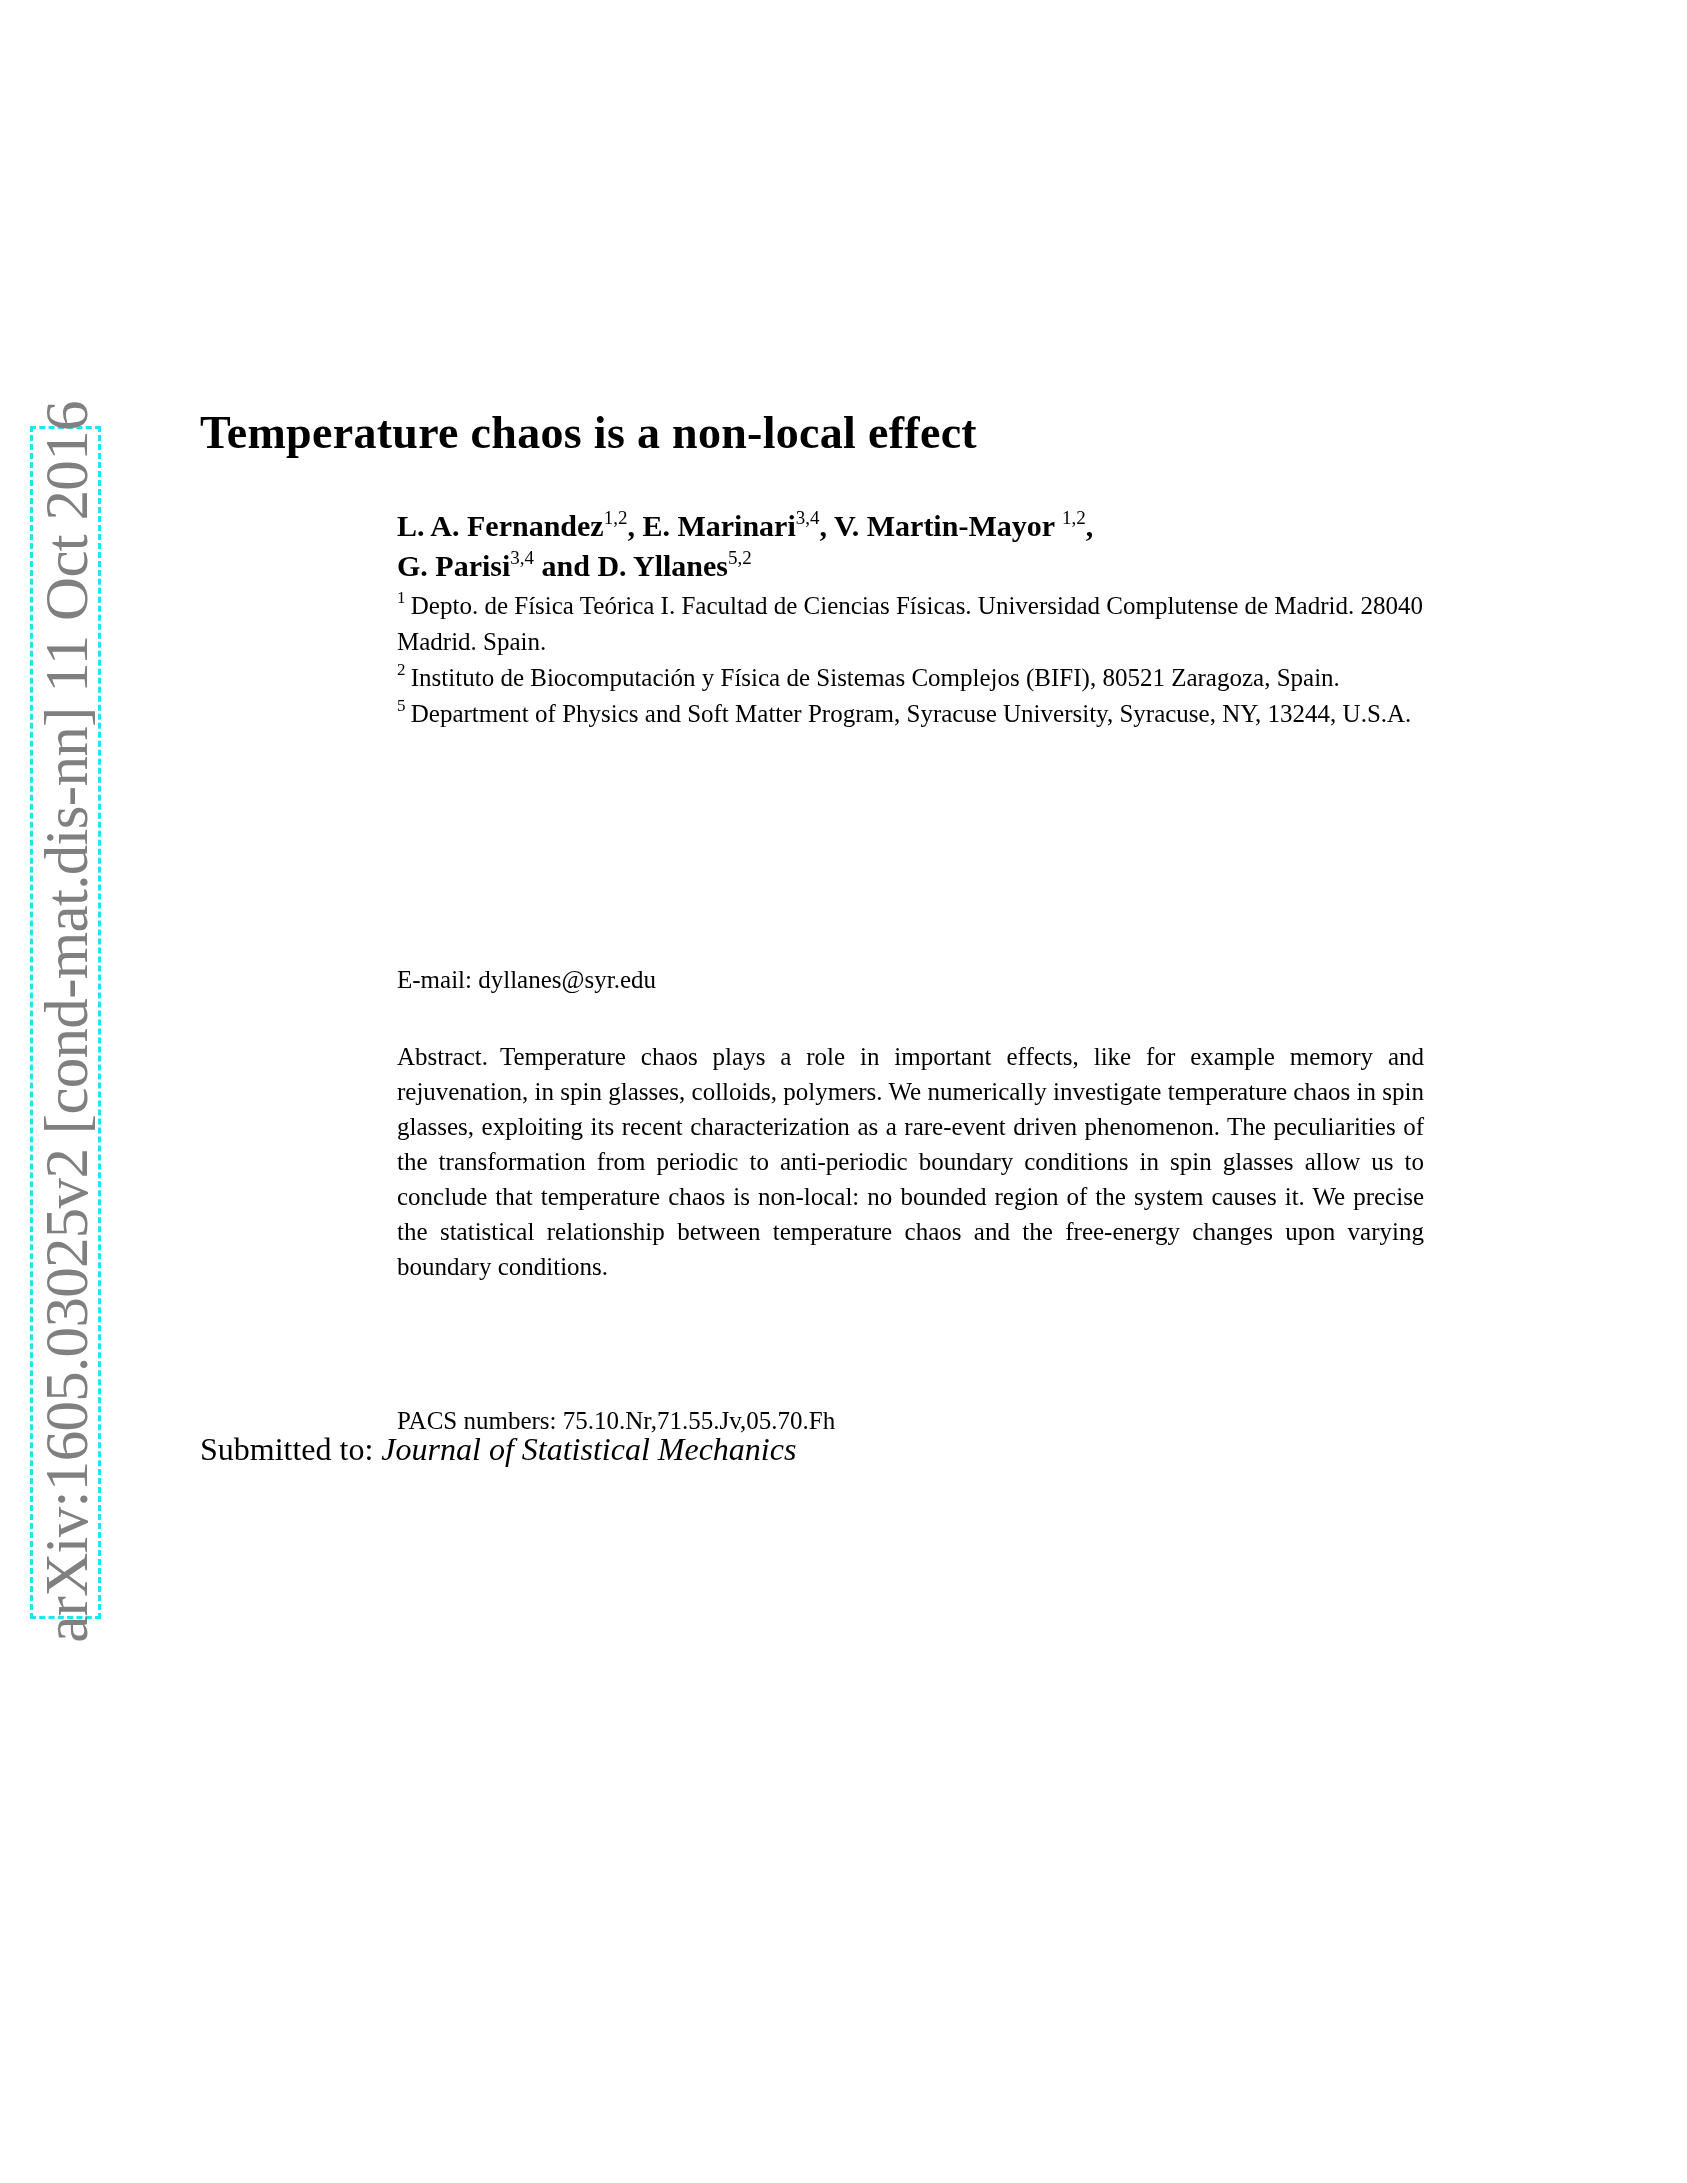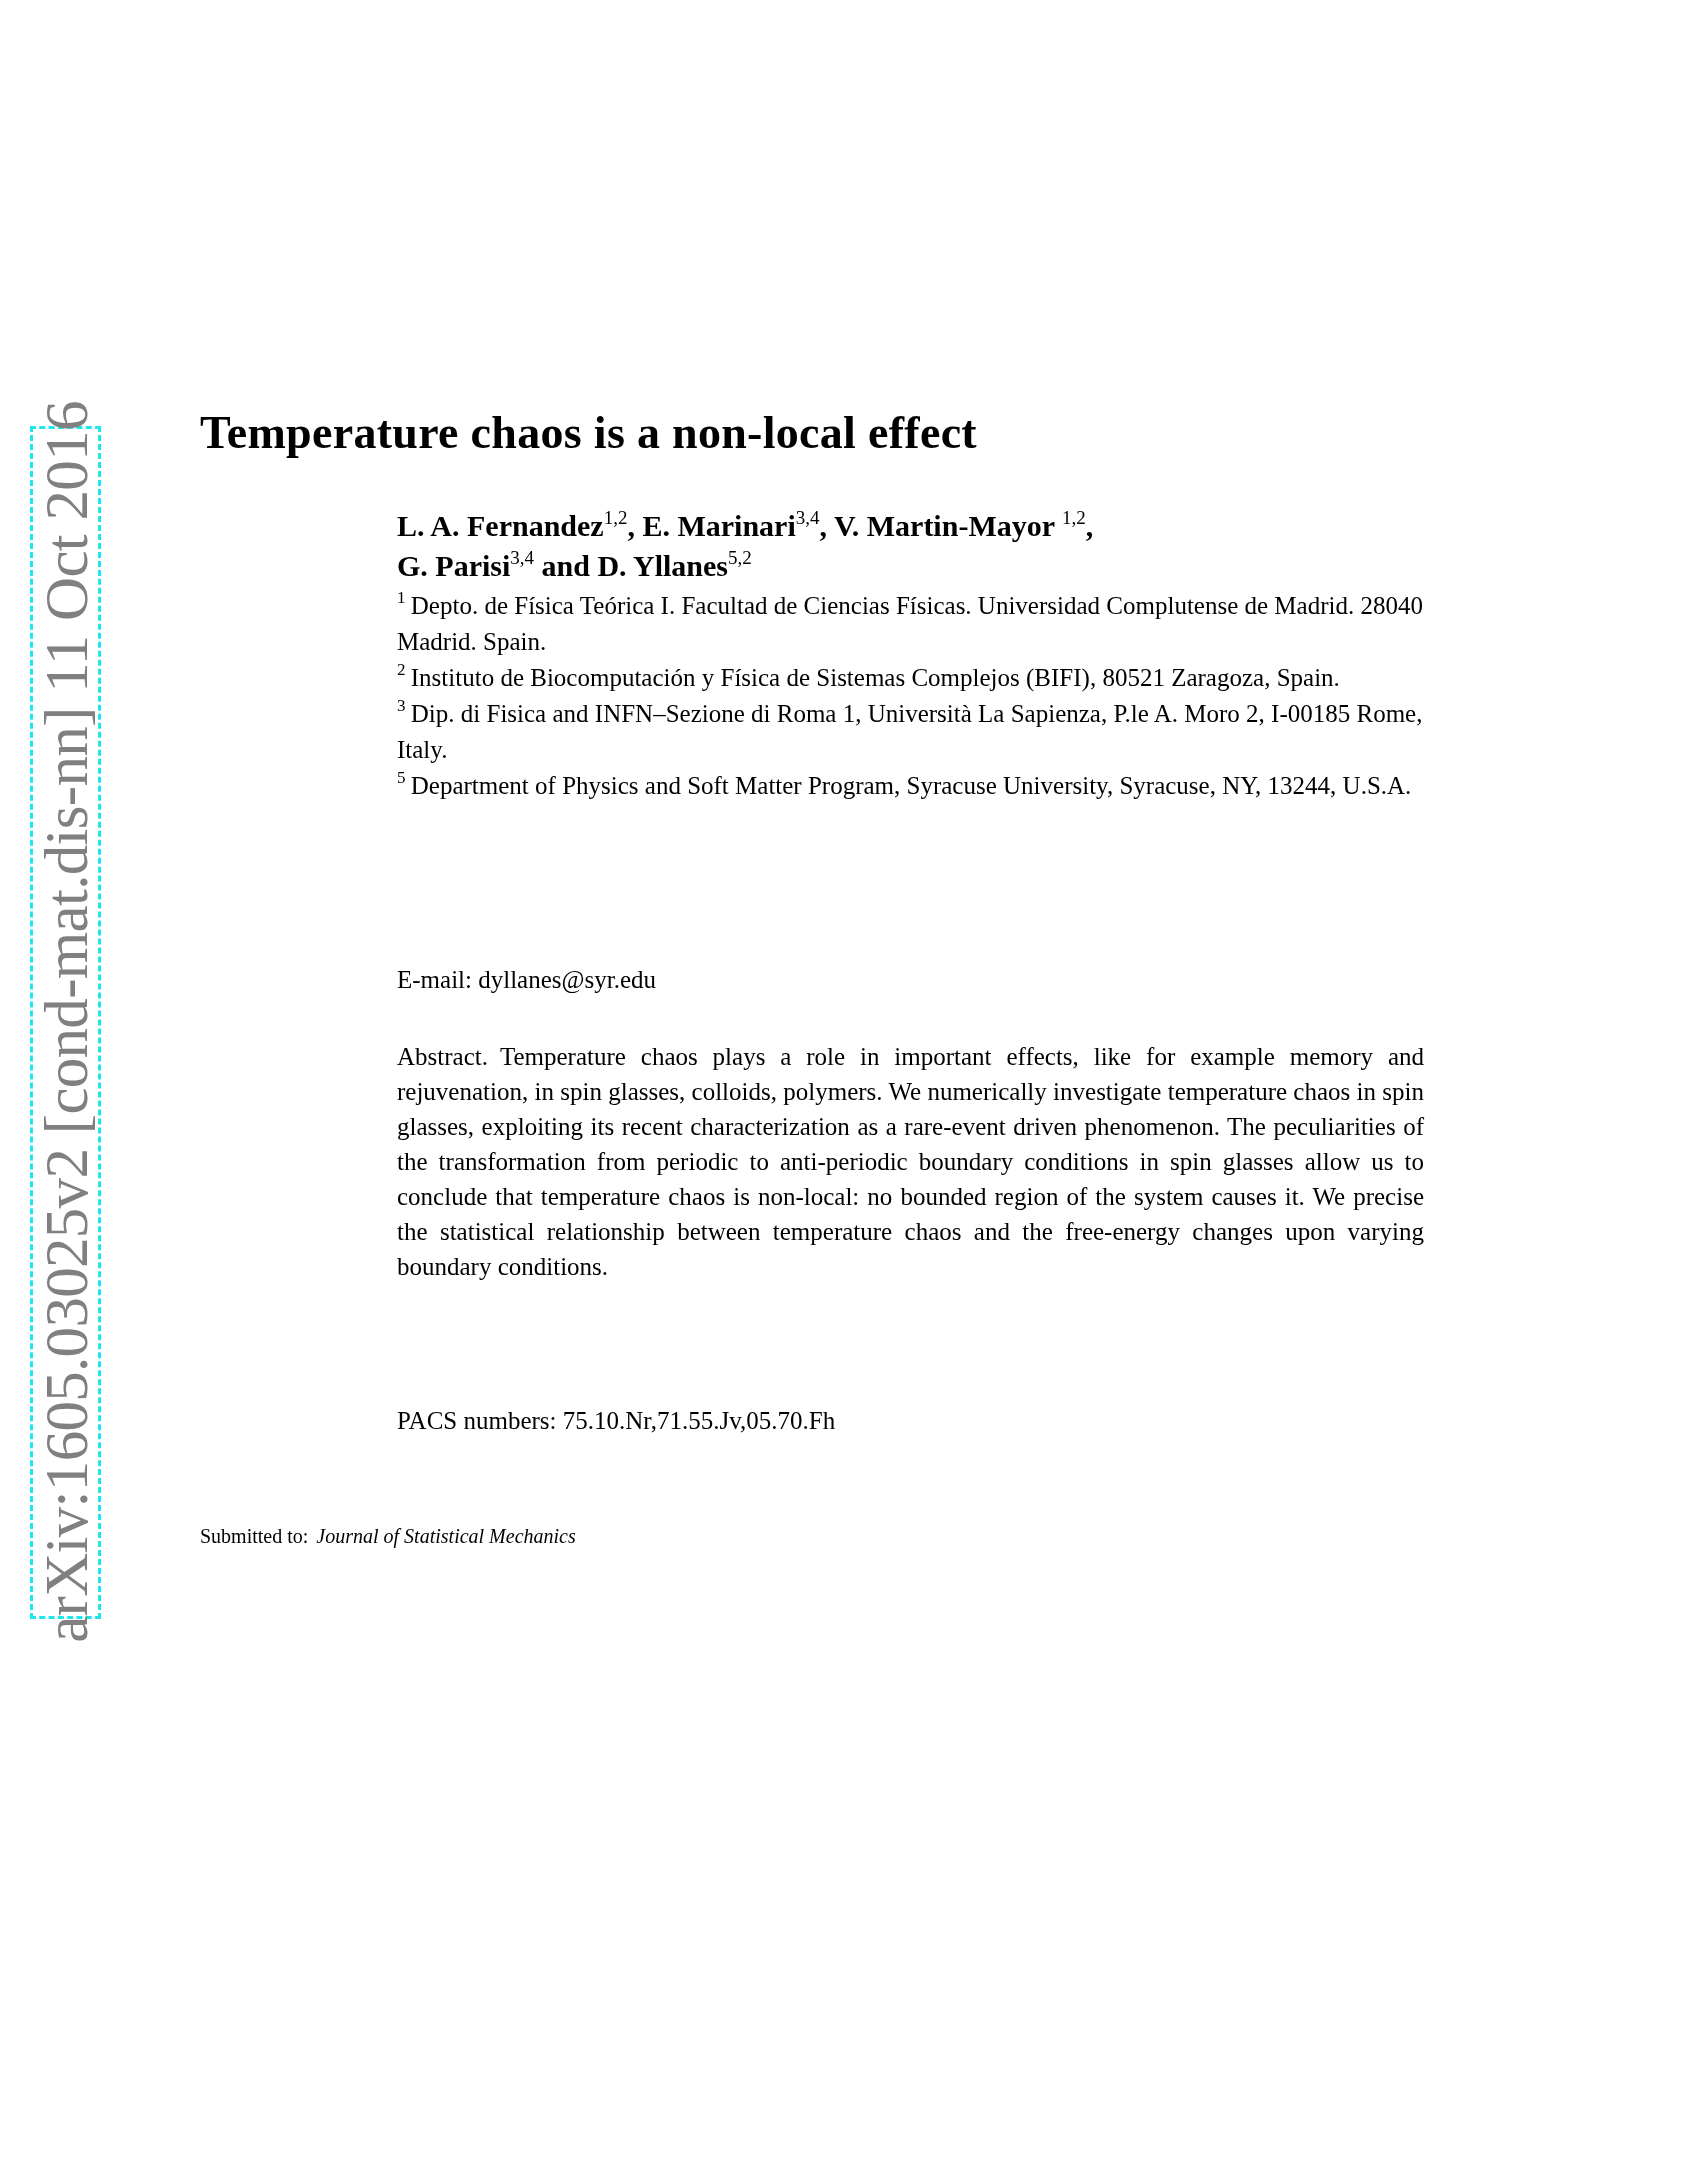--- a/index.html
+++ b/index.html
@@ -106,22 +106,22 @@
       position: absolute;
       left: 397px;
       top: 1403px;
       font-size: 25px;
       line-height: 36px;
       white-space: nowrap;
     }
     .submitted {
       position: absolute;
       left: 200px;
-      top: 1518px;
-      font-size: 20px;
+      top: 1431px;
+      font-size: 32px;
       line-height: 36px;
       white-space: nowrap;
     }
     .journal {
       font-style: italic;
       margin-left: 8px;
     }
   </style>
 </head>
 <body>
@@ -132,21 +132,20 @@
 <div class="title">Temperature chaos is a non-local effect</div>
 
 <div class="authors">
   <span>L. A. Fernandez</span><sup>1,2</sup><span>, </span><span>E. Marinari</span><sup>3,4</sup><span>, </span><span>V. Martin-Mayor </span><sup>1,2</sup><span>,</span><br>
   <span>G. Parisi</span><sup>3,4</sup><span style="white-space:pre"> and </span><span>D. Yllanes</span><sup>5,2</sup>
 </div>
 
 <div class="affils">
   <p class="affil"><sup>1</sup><span>Depto. de Física Teórica I. Facultad de Ciencias Físicas. Universidad Complutense de Madrid. 28040 Madrid. Spain.</span></p>
   <p class="affil"><sup>2</sup><span>Instituto de Biocomputación y Física de Sistemas Complejos (BIFI), 80521 Zaragoza, Spain.</span></p>
-  <p class="affil"><sup>3</sup><span>Dip. di Fisica and INFN–Sezione di Roma 1, Università La Sapienza, P.le A. Moro 2, I-00185 Rome, Italy.</span></p>
   <p class="affil"><sup>5</sup><span>Department of Physics and Soft Matter Program, Syracuse University, Syracuse, NY, 13244, U.S.A.</span></p>
 </div>
 
 <div class="email">E-mail: dyllanes@syr.edu</div>
 
 <div class="abstract">
   <span class="abstract-label">Abstract.</span><span>Temperature chaos plays a role in important effects, like for example memory and rejuvenation, in spin glasses, colloids, polymers.  We numerically investigate temperature chaos in spin glasses, exploiting its recent characterization as a rare-event driven phenomenon.  The peculiarities of the transformation from periodic to anti-periodic boundary conditions in spin glasses allow us to conclude that temperature chaos is non-local: no bounded region of the system causes it. We precise the statistical relationship between temperature chaos and the free-energy changes upon varying boundary conditions.</span>
 </div>
 
 <div class="pacs">PACS numbers: 75.10.Nr,71.55.Jv,05.70.Fh</div>

